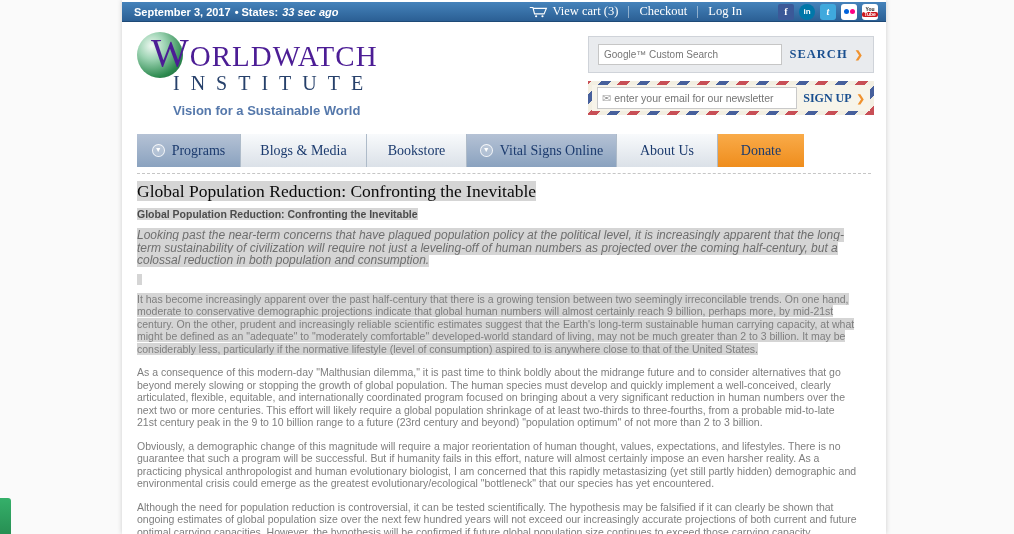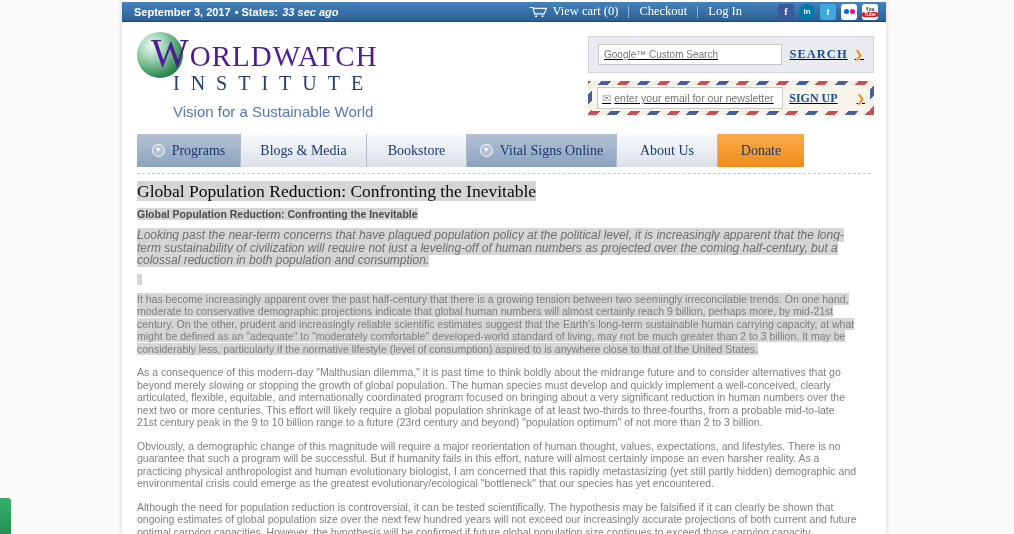--- a/index.html
+++ b/index.html
@@ -63,23 +63,23 @@
   .logo-text { position:relative; padding-left:14px; padding-top:8px; }
   .logo-line1 {
     font-family:"Liberation Serif", serif; color:#4c1d95; font-size:29px;
     letter-spacing:1px; line-height:30px;
   }
   .logo-line1::first-letter { font-size:40px; }
   .logo-line2 {
     font-family:"Liberation Serif", serif; color:#27416b; font-size:20px;
     letter-spacing:11px; line-height:24px; padding-left:22px;
   }
-  .tagline { color:#5578ab; font-weight:normal; font-size:15px; padding-left:22px; margin-top:8px; }
-
-  .widgets { margin-left:auto; width:286px; display:flex; flex-direction:column; gap:8px; padding-top:6px;text-decoration:underline; }
+  .tagline { color:#5578ab; font-weight:bold; font-size:13px; padding-left:22px; margin-top:8px; }
+
+  .widgets { margin-left:auto; width:286px; display:flex; flex-direction:column; gap:8px; padding-top:6px; }
   .searchbox {
     height:37px; background:#e9ebee; border:1px solid #cfd3d9;
     display:flex; align-items:center; padding:0 9px; gap:8px;
   }
   .searchbox input {
     flex:1; height:21px; border:1px solid #c6c6c6; background:#fff;
     font-size:10px; color:#8a8a8a; padding:0 5px; outline:none;
   }
   .search-btn {
     font-family:"Liberation Serif", serif; font-weight:bold; color:#1a4f8f;
@@ -95,21 +95,21 @@
     display:flex; align-items:center; padding:0 5px; gap:6px;
   }
   .email-wrap {
     flex:1; height:22px; background:#fff; border:1px solid #c9c9c9;
     display:flex; align-items:center; padding:0 4px; gap:3px;
   }
   .mail-glyph { color:#9a9a9a; font-size:11px; line-height:1; }
   .email-wrap input { flex:1; border:none; outline:none; font-size:10.5px; color:#555; min-width:0; }
   .signup-btn {
     font-family:"Liberation Serif", serif; font-weight:bold; color:#1a4f8f;
-    font-size:12px; cursor:pointer; display:flex; align-items:center; gap:19px; white-space:nowrap;justify-content:flex-end;
+    font-size:12px; cursor:pointer; display:flex; align-items:center; gap:5px; white-space:nowrap;justify-content:flex-end;
   }
 
   
   .nav { margin:6px 15px 0 15px; height:33px; display:flex; }
   .nav-item {
     display:flex; align-items:center; justify-content:center; gap:7px;
     font-family:"Liberation Serif", serif; font-size:14px; color:#1c3b6e;
     background:linear-gradient(#f8fafc,#dbe1e8);
     border-right:1px solid #aebbc9; cursor:pointer; white-space:nowrap;
   }
@@ -156,21 +156,21 @@
       <span>• States:</span>
       <span class="ago">33 sec ago</span>
     </div>
     <div class="right">
       <span class="top-link">
         <svg class="cart-svg" width="19" height="13" viewBox="0 0 24 16">
           <path d="M1 3 h4 l2 8 h12 l3 -7 h-16" fill="none" stroke="#ffffff" stroke-width="1.4"></path>
           <circle cx="9" cy="14" r="1.4" fill="#fff"></circle>
             <circle cx="17" cy="14" r="1.4" fill="#fff"></circle>
         </svg>
-        <span>View cart (0)</span>
+        <span>View cart (3)</span>
       </span>
       <span class="tsep"></span>
       <span class="top-link">Checkout</span>
       <span class="tsep"></span>
       <span class="top-link">Log In</span>
       <span class="social">
         <span class="si fb">f</span>
         <span class="si li">in</span>
         <span class="si tw">t</span>
         <span class="si fl">

